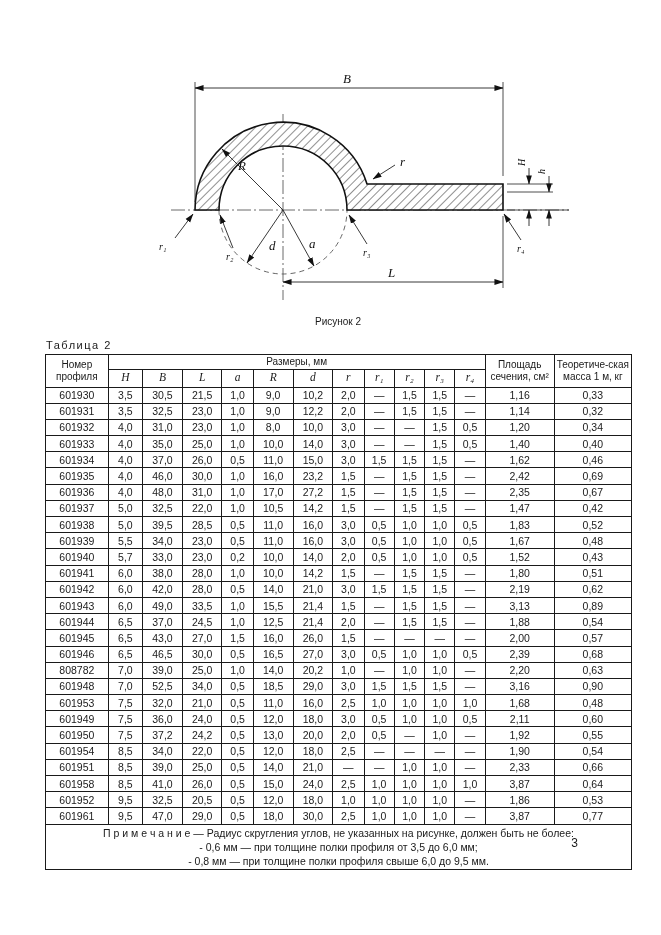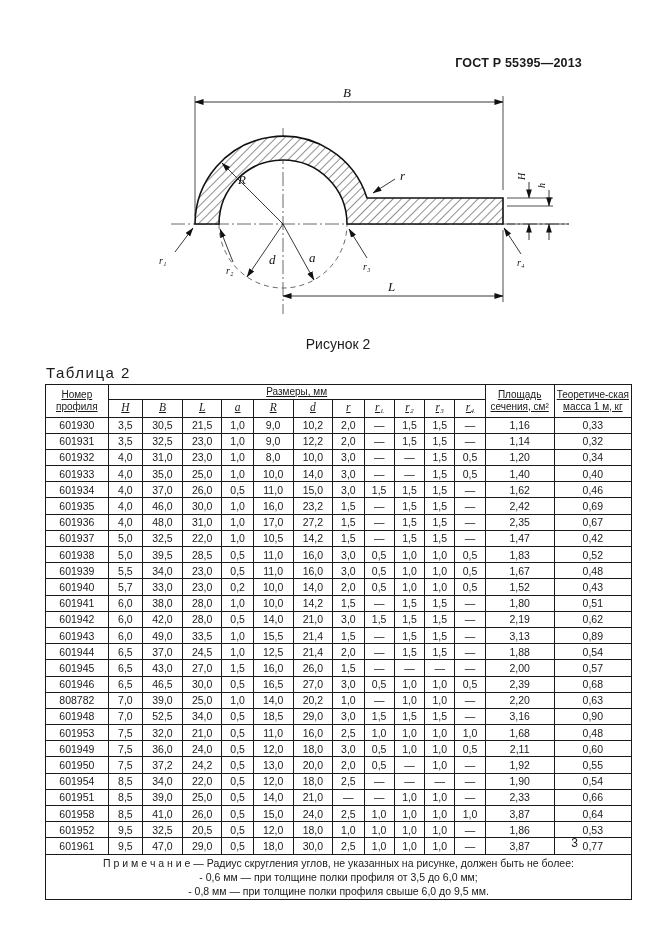--- a/index.html
+++ b/index.html
@@ -5,43 +5,42 @@
   * { margin:0; padding:0; box-sizing:border-box; }
   html,body { background:#ffffff; }
   body {
     width:661px; height:935px; position:relative;
     font-family:"Liberation Sans", sans-serif; color:#1a1a1a;
     overflow:hidden;
   }
   .page { padding:56px 29px 0 45px; }
   .doc-header { text-align:right; font-weight:bold; font-size:12.5px; padding-right:50px; letter-spacing:0.2px; }
   .figure-wrap { margin-top:14px; margin-left:38px; width:510px; }
-  .figure-caption { text-align:center; font-size:14px; margin-top:10px; width:510px; }
-  .table-label { font-size:15px; margin:12px 0 3px 1px; letter-spacing:1.5px; }
+  .figure-caption { text-align:center; font-size:10px; margin-top:4px; width:510px; }
+  .table-label { font-size:11px; margin:12px 0 3px 1px; letter-spacing:1.5px; }
   table.dims { border-collapse:collapse; width:587px; table-layout:fixed; font-size:10.5px; }
   table.dims th, table.dims td { border:1px solid #1a1a1a; text-align:center; vertical-align:middle; padding:1px 2px; }
-  thead th { font-weight:normal; font-size:10px; line-height:1.15;text-decoration:underline; }
+  thead th { font-weight:normal; font-size:10px; line-height:1.15; }
   th.dim-th { font-family:"Liberation Serif", serif; font-style:italic; font-size:11.5px; height:18px; }
   tbody td { height:16.2px; font-size:10.5px; }
   td.note-cell { text-align:left; padding:3px 8px 5px 8px; font-size:10.5px; line-height:1.35; }
   .page-number { position:absolute; right:83px; top:836px; font-size:12px; }
   
   svg .cl  { stroke:#444; stroke-width:0.8; stroke-dasharray:14 3 2 3; fill:none; }
   svg .dash{ stroke:#555; stroke-width:0.9; stroke-dasharray:5 4; fill:none; }
   svg .ext { stroke:#222; stroke-width:0.8; fill:none; }
   svg .dim { stroke:#222; stroke-width:0.9; fill:none; }
   svg .lbl { font-family:"Liberation Serif", serif; font-style:italic; font-size:13px; fill:#111; }
   svg .lbl.sm { font-size:10px; }
 </style>
 </head>
 <body>
 
 <div class="page">
 
-  <div class="doc-header">ГОСТ Р 55395—2013</div>
 
   <div class="figure-wrap">
     <svg width="510" height="238" viewBox="0 0 510 238">
       <defs>
         <pattern id="hatch" width="6" height="6" patternUnits="userSpaceOnUse" patternTransform="rotate(45)">
           <rect width="6" height="6" fill="#ffffff"></rect>
           <line x1="0" y1="0" x2="0" y2="6" stroke="#333" stroke-width="1.1"></line>
         </pattern>
         <marker id="arr" viewBox="0 0 10 10" refX="9.5" refY="5" markerWidth="10" markerHeight="10" orient="auto-start-reverse">
           <path d="M0,1.8 L10,5 L0,8.2 Z" fill="#111"></path>

